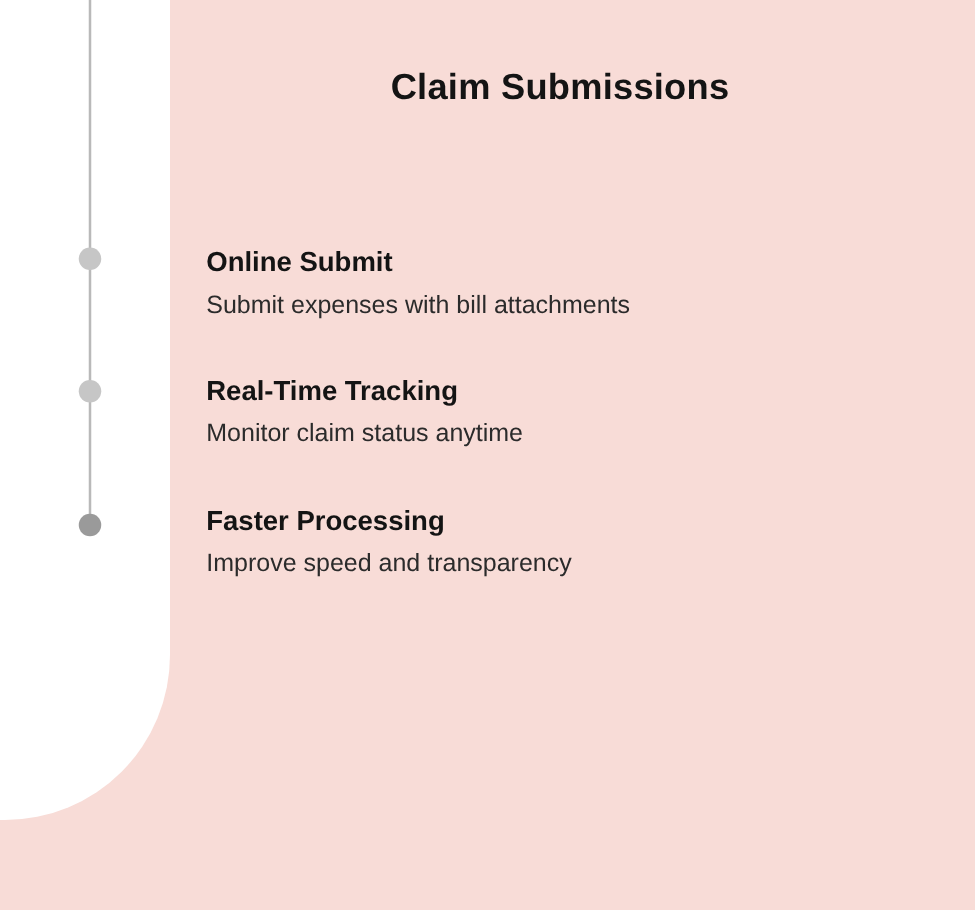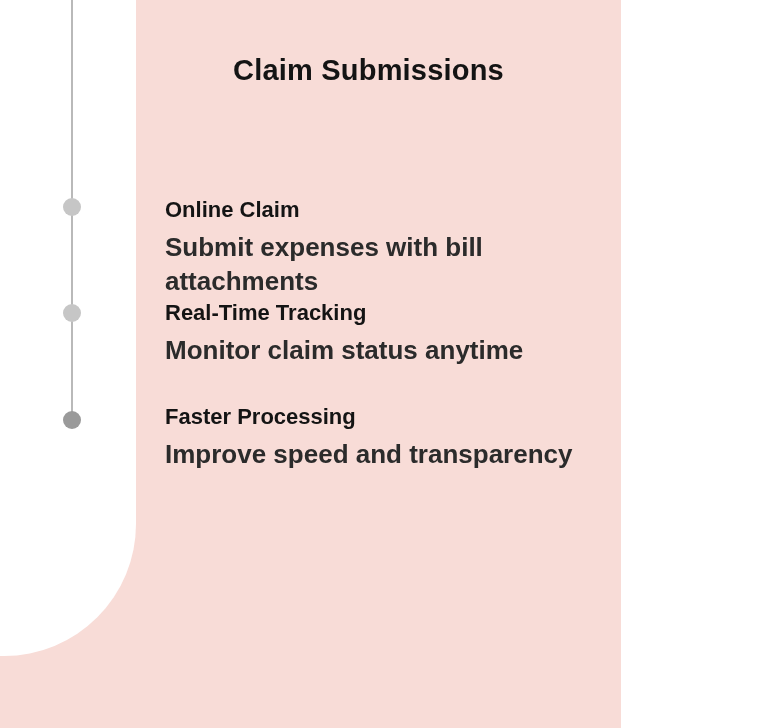--- a/index.html
+++ b/index.html
@@ -3,21 +3,21 @@
 <meta charset="utf-8">
 <style>
   * { margin: 0; padding: 0; box-sizing: border-box; }
   html, body { width: 780px; height: 728px; }
   body {
     font-family: "Liberation Sans", "DejaVu Sans", sans-serif;
     background: #ffffff;
   }
   .canvas {
     position: relative;
-    width: 621px;
+    width: 780px;
     height: 728px;
     background: #f8dcd7;
     overflow: hidden;
   }
   .white-panel {
     position: absolute;
     left: 0;
     top: 0;
     width: 136px;
     height: 656px;
@@ -63,43 +63,43 @@
   .item-2 { top: 300px; }
   .item-3 { top: 404px; }
   .item-heading {
     font-size: 22px;
     font-weight: 700;
     color: #141414;
     line-height: 1.2;
     margin-bottom: 8px;
   }
   .item-desc {
-    font-size: 26px;
-    font-weight: 700;
+    font-size: 20px;
+    font-weight: 400;
     color: #2b2b2b;
     line-height: 1.3;
   }
 </style>
 </head>
 <body>
 
 <div class="canvas">
 
   <div class="white-panel"></div>
 
   <div class="timeline-line"></div>
 
   <div class="dot dot-1"></div>
   <div class="dot dot-2"></div>
   <div class="dot dot-3"></div>
 
   <h1 class="title">Claim Submissions</h1>
 
   <div class="item item-1">
-    <div class="item-heading">Online Claim</div>
+    <div class="item-heading">Online Submit</div>
     <div class="item-desc">Submit expenses with bill attachments</div>
   </div>
 
   <div class="item item-3">
     <div class="item-heading">Faster Processing</div>
     <div class="item-desc">Improve speed and transparency</div>
   </div>
 
   <div class="item item-2">
     <div class="item-heading">Real-Time Tracking</div>

